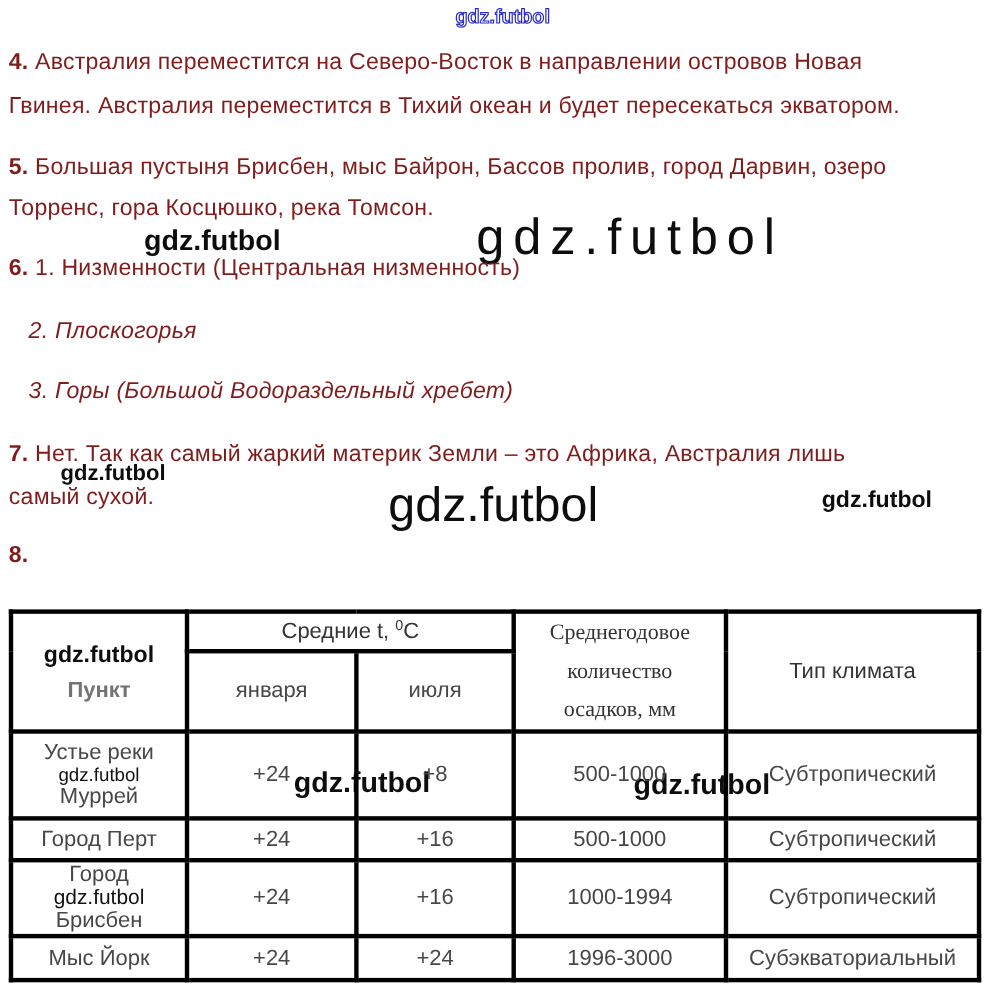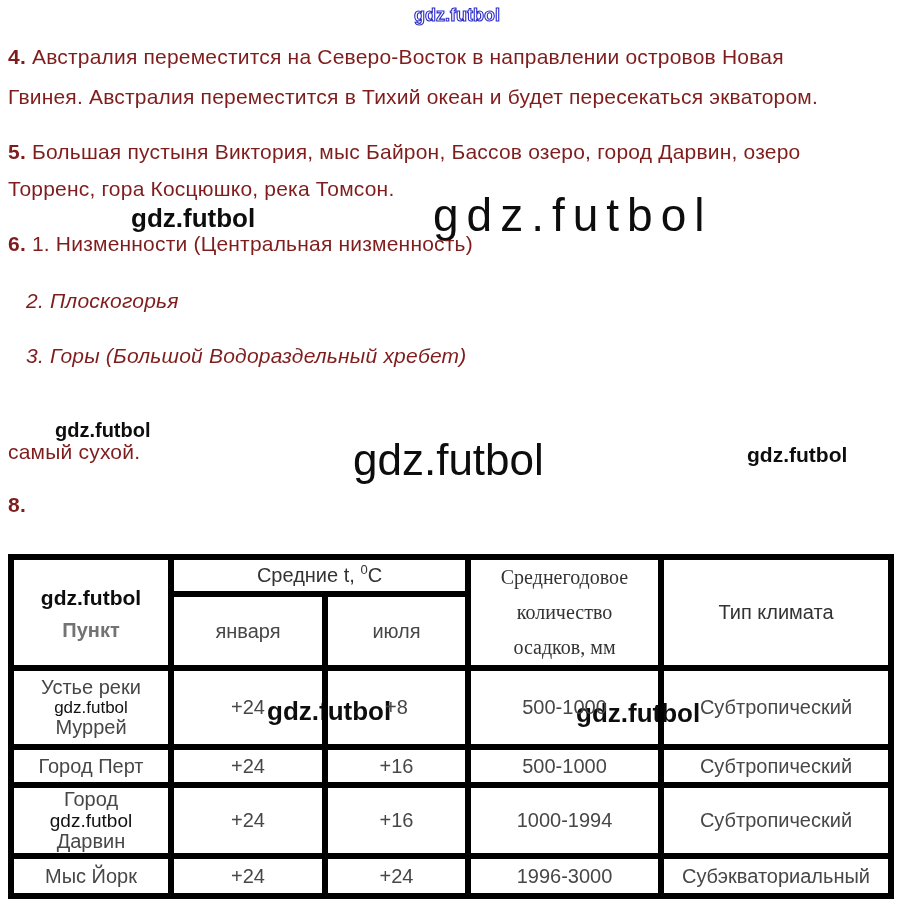--- a/index.html
+++ b/index.html
@@ -31,21 +31,21 @@
   .wm-p7-right   { left:747px; top:444px; font-size:21px; font-weight:600; }
   .wm-row1-mid   { left:267px; top:698px; font-size:26px; font-weight:600; }
   .wm-row1-right { left:576px; top:700px; font-size:26px; font-weight:600; }
   
   table.climate {
     position:absolute; left:8px; top:554px;
     border-collapse:collapse; table-layout:fixed;
     font-size:20px; color:#474747;
   }
   table.climate td, table.climate th {
-    border:6px solid #000000; text-align:center; vertical-align:middle;
+    border:4px solid #000000; text-align:center; vertical-align:middle;
     padding:0; overflow:hidden; font-weight:normal;
   }
   th.hdr { font-weight:bold; color:#333333; }
   .hdr-punkt { vertical-align:top; }
   .hdr-punkt .cell-inner { padding-top:2px; }
   .hdr-wm { font-size:21px; font-weight:bold; color:#0d0d0d; line-height:26px; }
   .punkt-label { font-weight:bold; color:#737373; margin-top:8px; }
   .precip-hdr { line-height:35px;font-family:Liberation Serif, serif; }
   sup.deg { font-size:13px; vertical-align:super; line-height:0; }
   .cell-wm-sm { font-size:17px; color:#111111; line-height:17px; }
@@ -67,36 +67,39 @@
   <div class="wm wm-row1-right">gdz.futbol</div>
 
   <div class="line" style="top:44px">
     <span class="num">4.</span><span>Австралия переместится на Северо-Восток в направлении островов Новая</span>
   </div>
   <div class="line" style="top:84px">
     <span>Гвинея. Австралия переместится в Тихий океан и будет пересекаться экватором.</span>
   </div>
 
   <div class="line" style="top:139px">
-    <span class="num">5.</span><span>Большая пустыня Виктория, мыс Байрон, Бассов озеро, город Дарвин, озеро</span>
+    <span class="num">5.</span><span>Большая пустыня Брисбен, мыс Байрон, Бассов пролив, город Дарвин, озеро</span>
   </div>
   <div class="line" style="top:176px">
     <span>Торренс, гора Косцюшко, река Томсон.</span>
   </div>
 
   <div class="line" style="top:231px">
     <span class="num">6.</span><span>1. Низменности (Центральная низменность)</span>
   </div>
   <div class="line indent" style="top:288px">
     <span>2. Плоскогорья</span>
   </div>
   <div class="line indent" style="top:343px">
     <span>3. Горы (Большой Водораздельный хребет)</span>
   </div>
 
+  <div class="line" style="top:400px">
+    <span class="num">7.</span><span>Нет. Так как самый жаркий материк Земли – это Африка, Австралия лишь</span>
+  </div>
   <div class="line" style="top:439px">
     <span>самый сухой.</span>
   </div>
 
   <div class="line" style="top:492px">
     <span class="num">8.</span>
   </div>
 
   <table class="climate">
     <colgroup>
@@ -146,21 +149,21 @@
         <td>+24</td>
         <td>+16</td>
         <td>500-1000</td>
         <td>Субтропический</td>
       </tr>
 
       <tr style="height:59px">
         <td>
           <div class="name-line">Город</div>
           <div class="cell-wm-md">gdz.futbol</div>
-          <div class="name-line">Дарвин</div>
+          <div class="name-line">Брисбен</div>
         </td>
         <td>+24</td>
         <td>+16</td>
         <td>1000-1994</td>
         <td>Субтропический</td>
       </tr>
 
       <tr style="height:40px">
         <td>Мыс Йорк</td>
         <td>+24</td>

